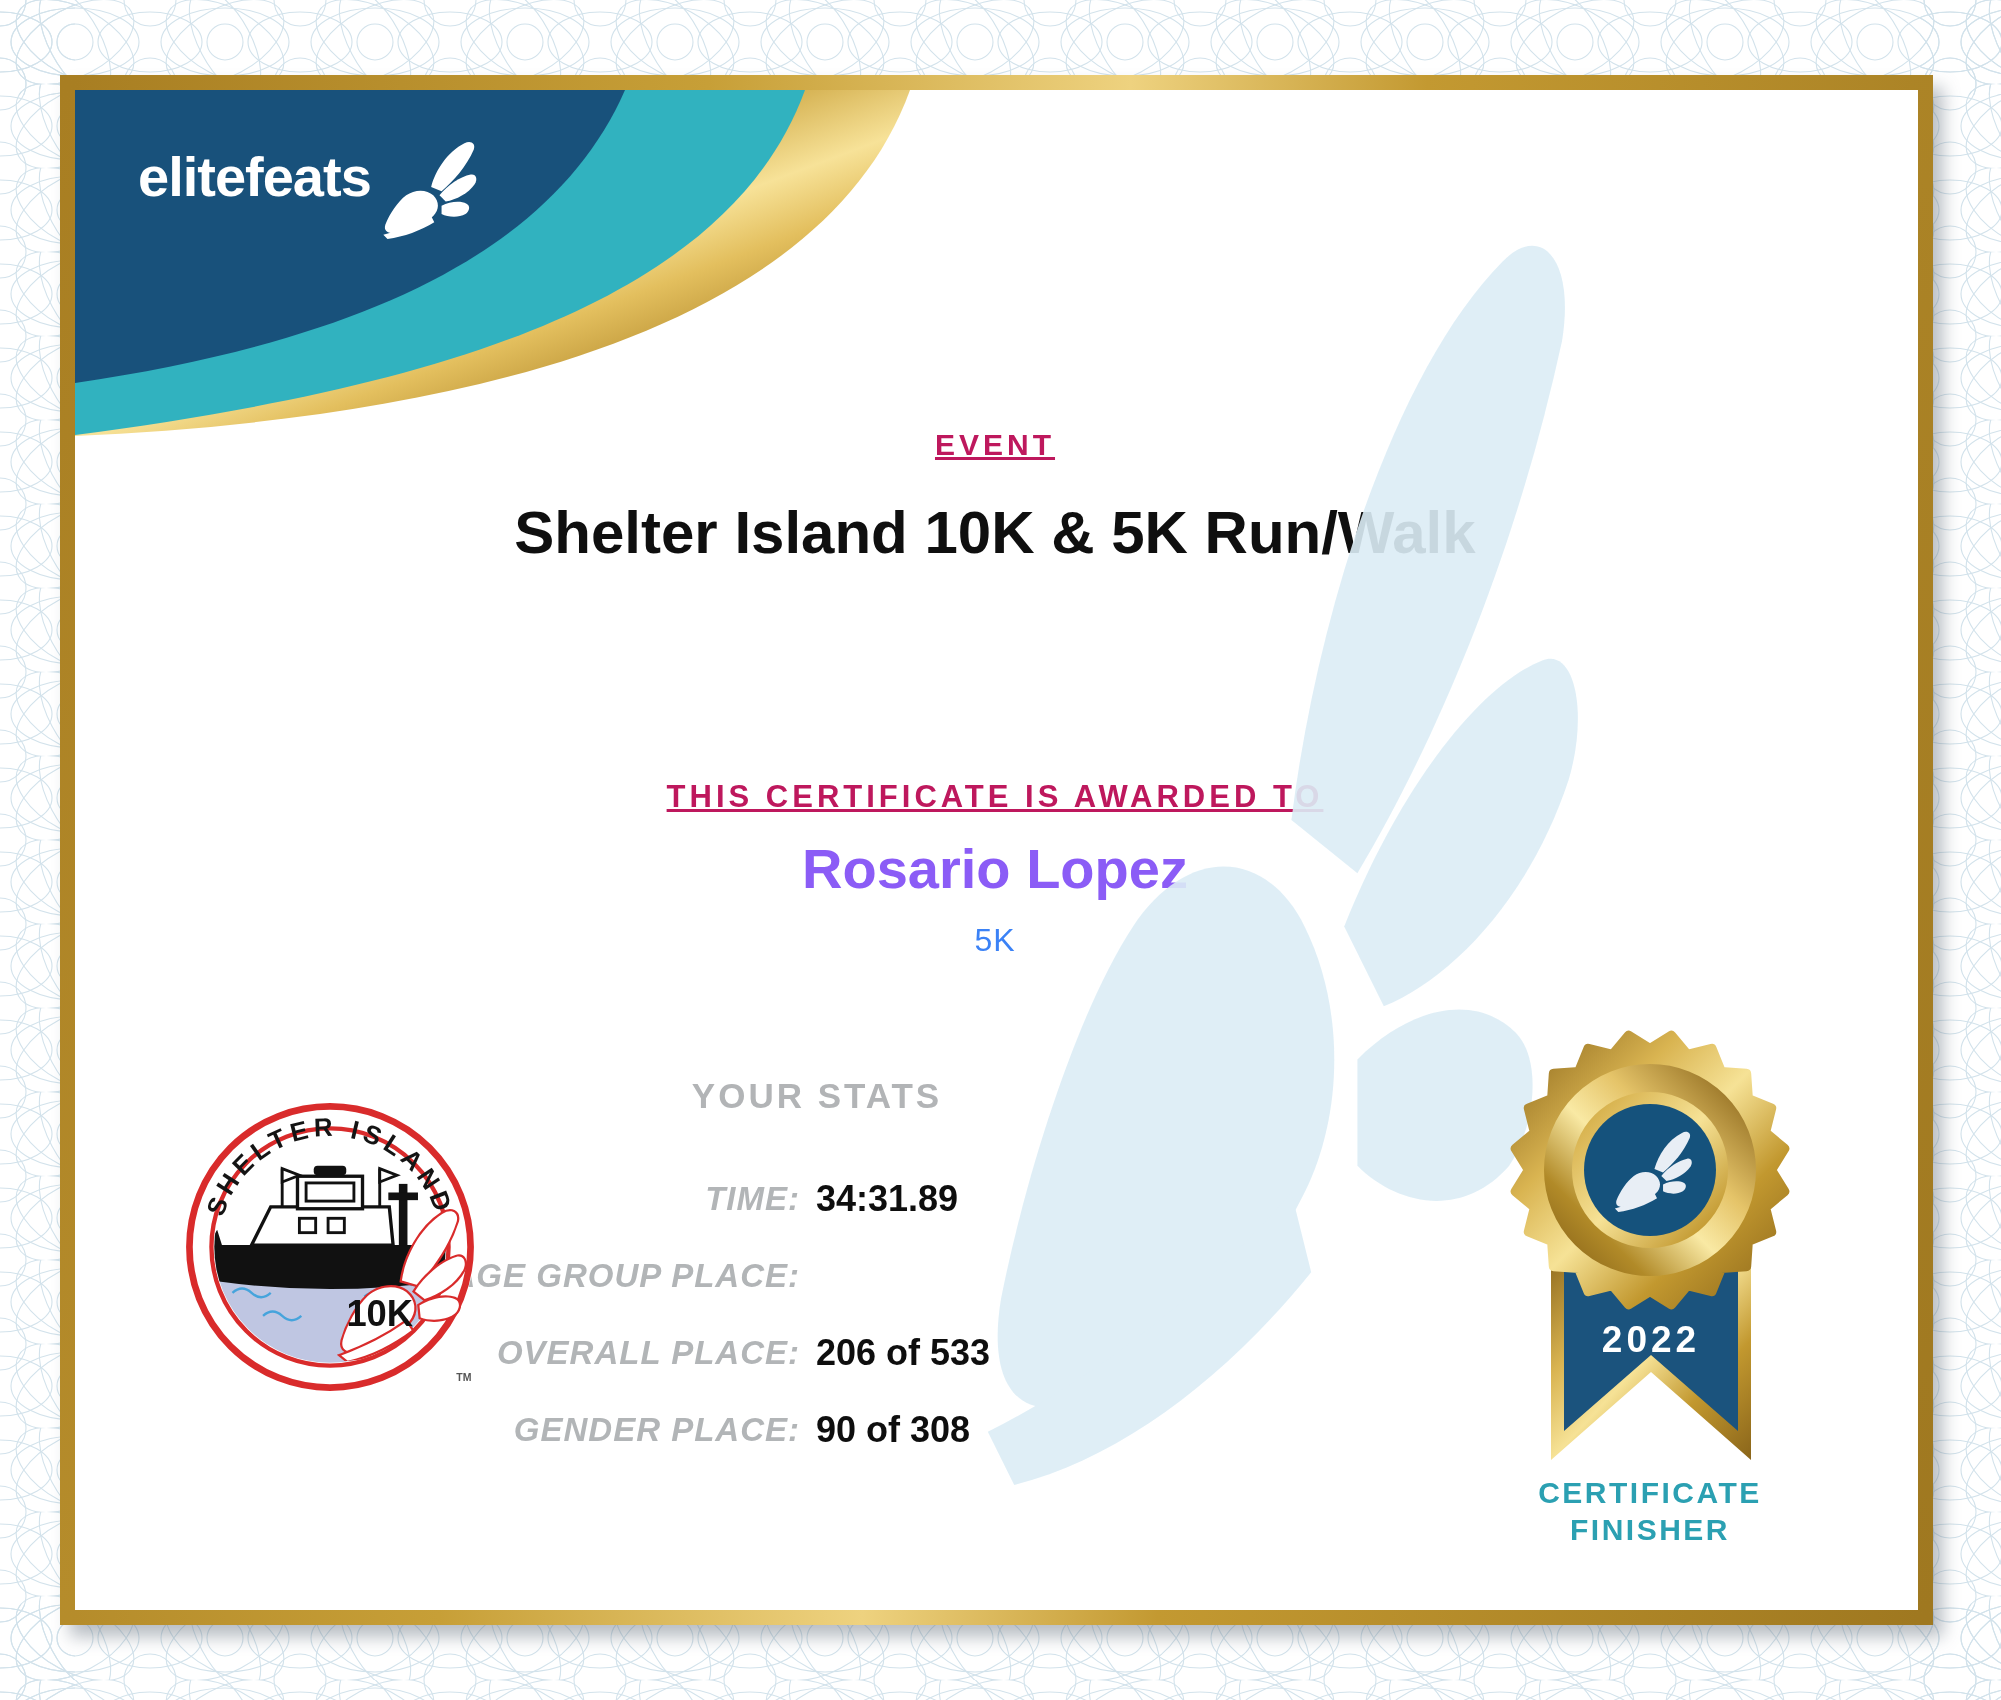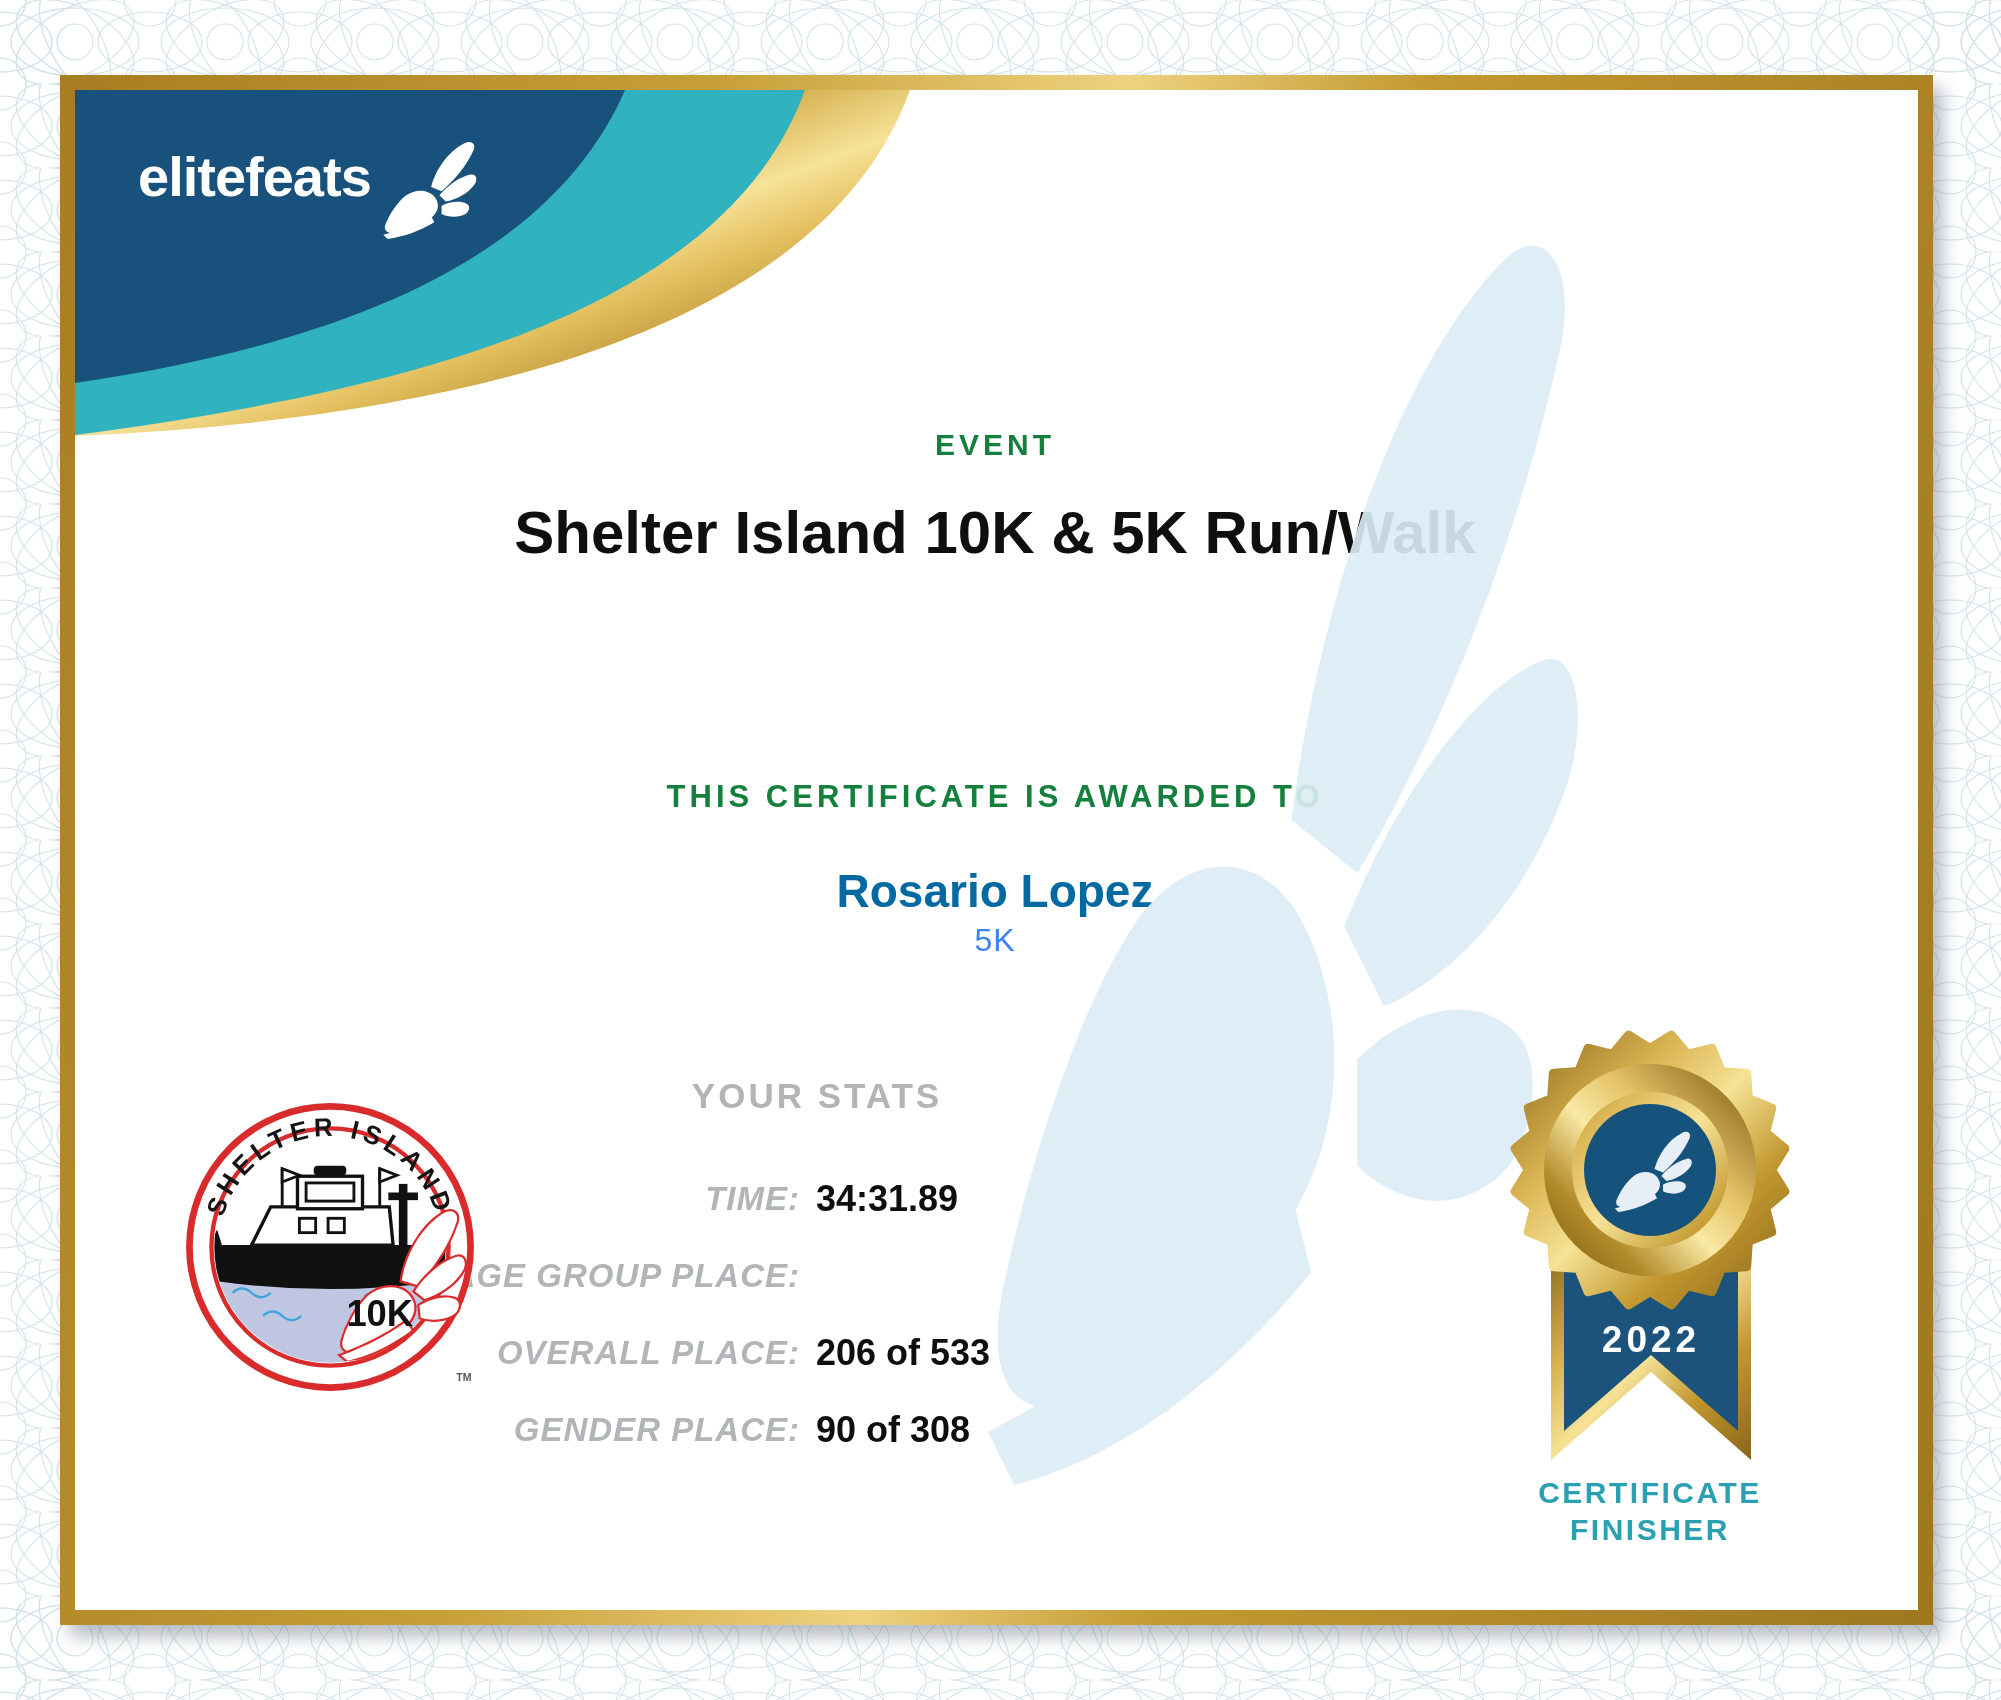--- a/index.html
+++ b/index.html
@@ -11,25 +11,25 @@
          border:15px solid #c59d34;
          border-image:linear-gradient(100deg,#a87e22 0%,#c79f37 30%,#eed27f 50%,#c39931 64%,#9f7820 100%) 1;
          box-shadow:10px 12px 16px rgba(100,110,125,.45);z-index:1;}
   .content{position:absolute;inset:0;z-index:3;}
   
   .brand{position:absolute;left:138px;top:122px;display:flex;align-items:flex-start;z-index:5;}
   .brand-text{color:#ffffff;font-size:56px;font-weight:700;letter-spacing:-1px;line-height:110px;}
   .brand-foot{width:104px;height:118px;margin-left:4px;margin-top:6px;}
   
   .cx{position:absolute;left:395px;width:1200px;text-align:center;}
-  .label-gray{color:#15803d;font-weight:700;letter-spacing:4px;}
+  .label-gray{color:#be185d;font-weight:700;letter-spacing:4px;text-decoration:underline;}
   .event-label{top:428px;font-size:30px;}
   .event-name{top:498px;font-size:60px;font-weight:700;color:#0f0f0f;letter-spacing:0px;}
   .awarded{top:779px;font-size:31px;}
-  .recipient{top:864px;font-size:46px;font-weight:700;color:#0369a1;}
+  .recipient{top:836px;font-size:56px;font-weight:700;color:#8b5cf6;}
   .race{top:922px;font-size:32px;font-weight:400;color:#3b82f6;letter-spacing:1px;}
   .stats-heading{position:absolute;left:617px;top:1076px;width:400px;text-align:center;
                  font-size:35px;color:#b2b4b6;font-weight:700;letter-spacing:3px;}
   
   .stats{position:absolute;left:300px;top:1160px;z-index:4;}
   .stat-row{display:grid;grid-template-columns:500px 16px 560px;height:77px;align-items:center;}
   .stat-label{text-align:right;font-size:33px;color:#b2b5b7;font-weight:600;letter-spacing:1px;font-style:italic;}
   .stat-value{text-align:left;font-size:36px;color:#0e0e0e;font-weight:700;}
   
   .medal-caption{position:absolute;left:1450px;top:1474px;width:400px;text-align:center;

